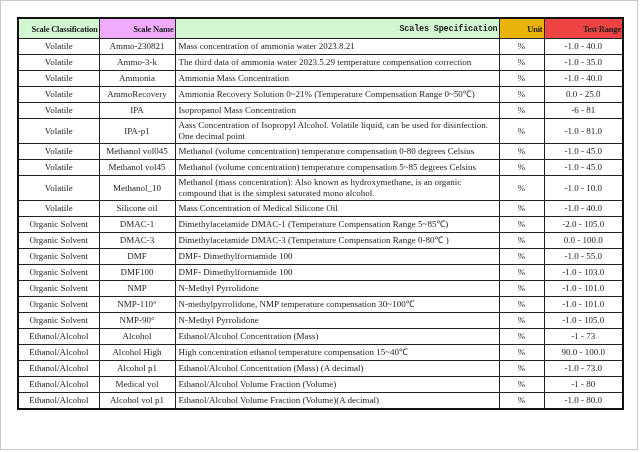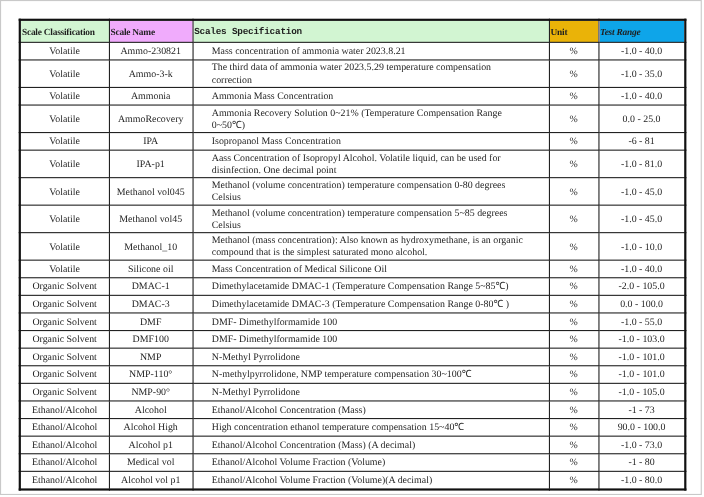--- a/index.html
+++ b/index.html
@@ -24,57 +24,57 @@
   }
   table.scales th, table.scales td {
     border: 1px solid #222222;
     overflow: hidden;
   }
   table.scales th {
     font-weight: bold;
     font-size: 8.5px;
     letter-spacing: -0.2px;
     height: 19px;
-    text-align: left;
+    text-align: right;
     white-space: nowrap;
     padding: 0 1px;
   }
   th.spec-head { white-space: pre; }
   table.scales td {
     font-size: 9px;
     line-height: 11px;
     height: 13px;
     padding: 1px 2px;
     text-align: center;
     vertical-align: middle;
   }
   table.scales td.spec {
     text-align: left;
-    padding: 1px 17px;
+    padding: 1px 3px;
   }
 </style>
 </head>
 <body>
 
 <div class="frame">
   <table class="scales">
     <colgroup>
       <col style="width:81px">
       <col style="width:76px">
       <col style="width:324px">
       <col style="width:45px">
       <col style="width:79px">
     </colgroup>
     <thead>
       <tr>
         <th style="background: rgb(210, 245, 210);">Scale Classification</th>
         <th style="background: #f0abfc;">Scale Name</th>
         <th class="spec-head" style="background: rgb(210, 245, 210); font-family: Liberation Mono, monospace;">Scales  Specification</th>
         <th style="background: #eab308;">Unit</th>
-        <th style="background: #0ea5e9; font-style: italic;">Test Range</th>
+        <th style="background: #ef4444;">Test Range</th>
       </tr>
     </thead>
     <tbody>
         <tr>
           <td>Volatile</td>
           <td>Ammo-230821</td>
           <td class="spec">Mass concentration of ammonia water 2023.8.21</td>
           <td>%</td>
           <td>-1.0 - 40.0</td>
         </tr>

